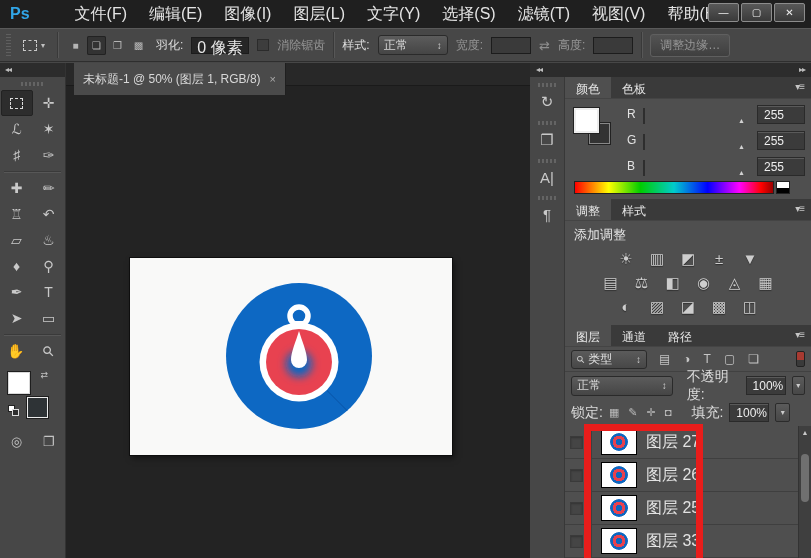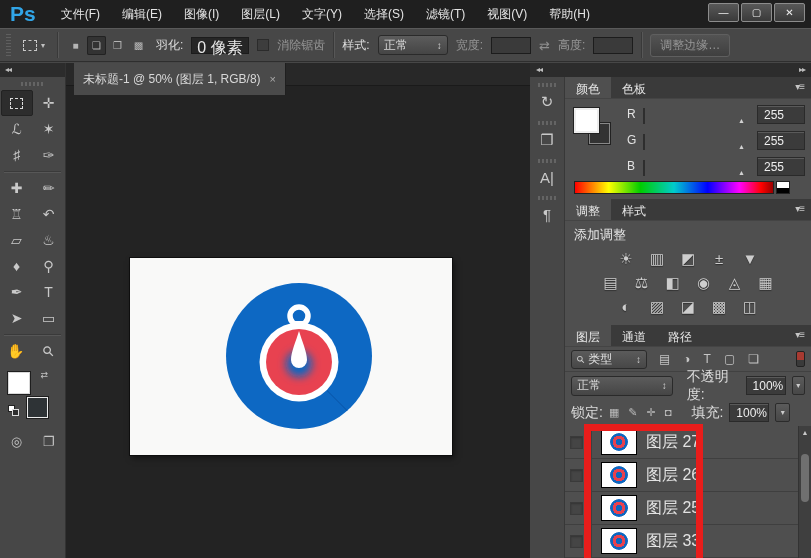--- a/index.html
+++ b/index.html
@@ -1,21 +1,21 @@
 <!DOCTYPE html>
 <html><head>
 <meta charset="utf-8">
 <style>
 *{box-sizing:border-box;margin:0;padding:0}
 html,body{width:811px;height:558px;background:#232323;font-family:"Liberation Sans","DejaVu Sans",sans-serif;-webkit-font-smoothing:antialiased}
 #app{position:relative;width:811px;height:558px;overflow:hidden;background:#474747;color:#d6d6d6;font-size:12px}
 
 #titlebar{position:absolute;left:0;top:0;width:811px;height:28px;background:#1f1f1f;display:flex;align-items:center}
-#pslogo{color:#31a5e7;font-weight:bold;font-size:21px;margin:0 14px 0 10px;letter-spacing:0}
-.mitem{color:#e4e4e4;font-size:12px;padding:0 11px;line-height:28px;cursor:default}
+#pslogo{color:#31a5e7;font-weight:bold;font-size:16px;margin:0 34px 0 10px;letter-spacing:0}
+.mitem{color:#e4e4e4;font-size:16px;padding:0 11px;line-height:28px;cursor:default}
 #winbtns{position:absolute;right:6px;top:3px;display:flex;gap:2px}
 .wbtn{width:31px;height:19px;border:1px solid #8c8c8c;border-radius:2px;background:linear-gradient(#585858,#3a3a3a);color:#efefef;font-size:10px;display:flex;align-items:center;justify-content:center}
 
 #optionsbar{position:absolute;left:0;top:28px;width:811px;height:34px;background:#474747;border-top:1px solid #5a5a5a;border-bottom:1px solid #2e2e2e;display:flex;align-items:center;padding:0 6px;gap:8px}
 .grip-v{width:5px;height:22px;background:repeating-linear-gradient(0deg,#5f5f5f 0 1px,transparent 1px 3px)}
 #toolpreset{display:flex;align-items:center;gap:4px;padding:2px 4px}
 .dashedbox{width:14px;height:11px;border:1px dashed #c9c9c9}
 .dd-arrow{font-size:8px;color:#c0c0c0}
 .sep{width:1px;height:26px;background:#393939;box-shadow:1px 0 0 #575757}
 #modes{display:flex;gap:2px}

